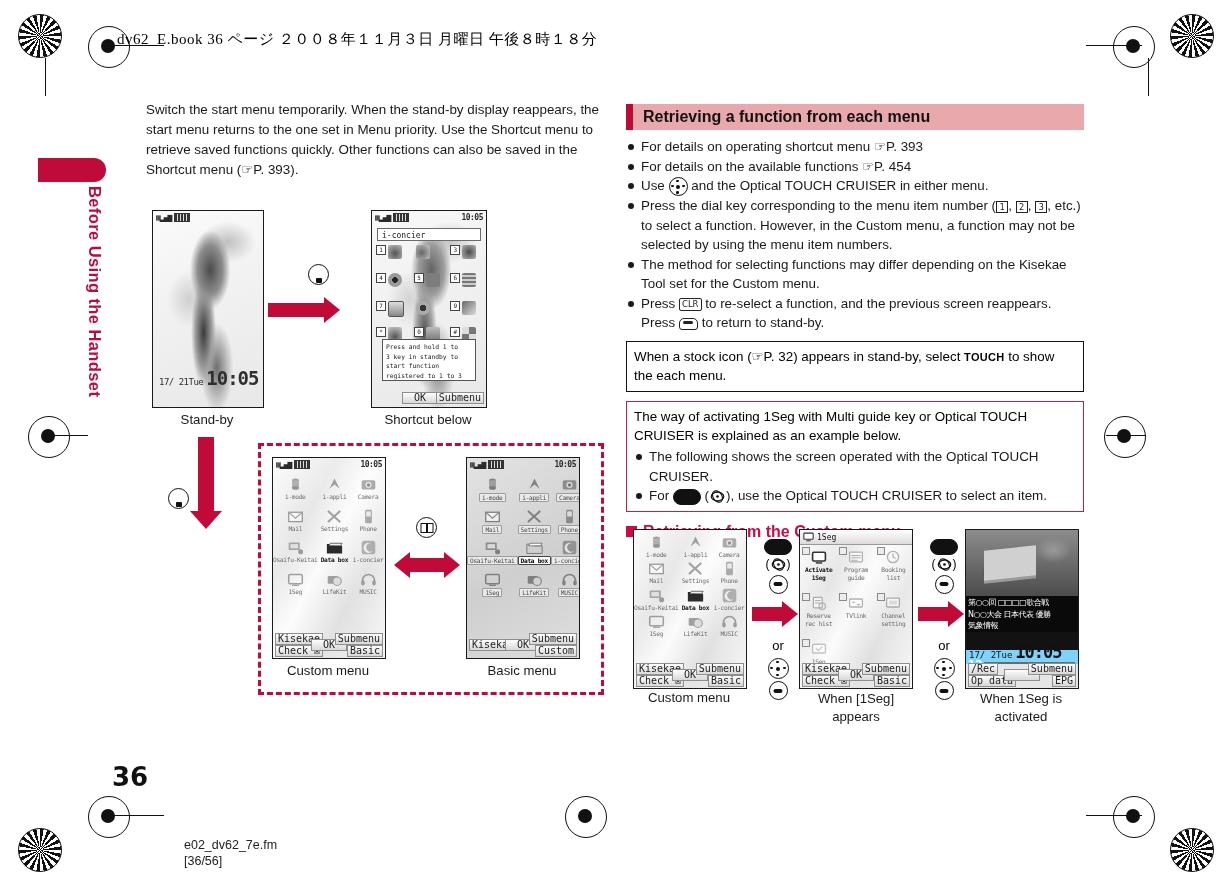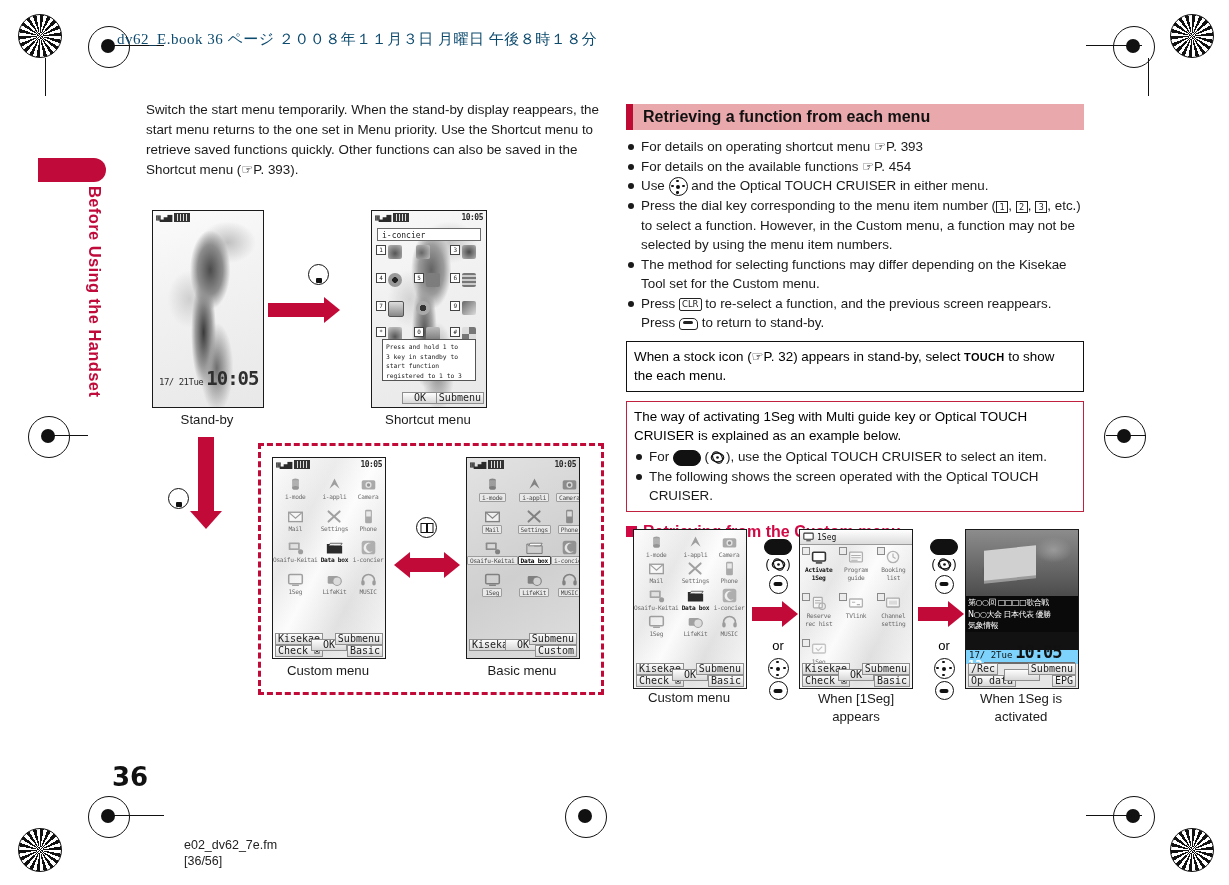--- a/index.html
+++ b/index.html
@@ -29,21 +29,21 @@
     background:
       repeating-conic-gradient(#111 0 10deg,#fff 0 20deg);
     border:1px solid #111;
   }
   .cropline{position:absolute;background:#111;}
 
   
   .hdr-text{
     position:absolute;left:117px;top:30px;
     font-family:"Liberation Serif", serif;
-    font-size:15px;letter-spacing:.5px;white-space:nowrap;color:#0c4a6e;
+    font-size:15px;letter-spacing:.5px;white-space:nowrap;color:#000000;
   }
 
   
   .tab-bar{
     position:absolute;left:38px;top:158px;width:68px;height:24px;
     background:#bf0a3a;border-radius:0 14px 14px 0;
   }
   .tab-text{
     position:absolute;left:86px;top:186px;
     writing-mode:vertical-rl;
@@ -466,21 +466,21 @@
   </div>
   <div class="sc-note" style="white-space:pre-line;">Press and hold 1 to
 3 key in standby to
 start function
 registered to 1 to 3</div>
   <div class="softkeys">
     <div class="sk" style="left:30px;bottom:3px;width:30px;text-align:center;">OK</div>
     <div class="sk" style="right:2px;bottom:3px;">Submenu</div>
   </div>
 </div>
-<div class="caption" style="left:363px;top:412px;width:130px;">Shortcut menu</div>
+<div class="caption" style="left:363px;top:412px;width:130px;">Shortcut below</div>
 
 <div class="abs" style="left:190px;top:437px;width:40px;height:110px;">
   <div class="arr-body" style="left:8px;top:0;width:16px;height:76px;"></div>
   <div class="arr-head-d" style="left:0px;top:74px;"></div>
 </div>
 <div class="abs" style="left:168px;top:488px;">
   <span class="key-down"></span>
 </div>
 
 <div class="dashbox" style="left:258px;top:443px;width:340px;height:246px;"></div>
@@ -717,26 +717,26 @@
     <li>Press <span class="keybox">CLR</span> to re-select a function, and the previous screen reappears. Press <span class="key-end"></span> to return to stand-by.</li>
   </ul>
 
   <div class="note-box">
     When a stock icon (<span class="ref">☞</span>P. 32) appears in stand-by, select <span class="menukey">TOUCH</span> to show the each menu.
   </div>
 
   <div class="note-box-red">
     <div>The way of activating 1Seg with Multi guide key or Optical TOUCH CRUISER is explained as an example below.</div>
     <ul class="bul" style="margin-top:2px;">
+      <li>The following shows the screen operated with the Optical TOUCH CRUISER.</li>
       <li>For <span class="key-oval"></span> (<span class="touch-glyph"><svg viewBox="0 0 20 18" width="17" height="15">
               <ellipse cx="10" cy="9" rx="7.5" ry="5.2" fill="none" stroke="#111" stroke-width="1.4"></ellipse>
               <ellipse cx="10" cy="9" rx="7.5" ry="5.2" fill="none" stroke="#111" stroke-width="1.4" transform="rotate(55 10 9)"></ellipse>
               <circle cx="10" cy="9" r="1.6" fill="#111"></circle>
             </svg></span>), use the Optical TOUCH CRUISER to select an item.</li>
-      <li>The following shows the screen operated with the Optical TOUCH CRUISER.</li>
     </ul>
   </div>
 
   <h3 class="hdg3" style="margin-top:10px;">
     <span class="sq"></span>
     <span>Retrieving from the Custom menu</span>
   </h3>
 </div>
 
 <div class="phone" style="left:633px;top:529px;width:112px;height:158px;">

